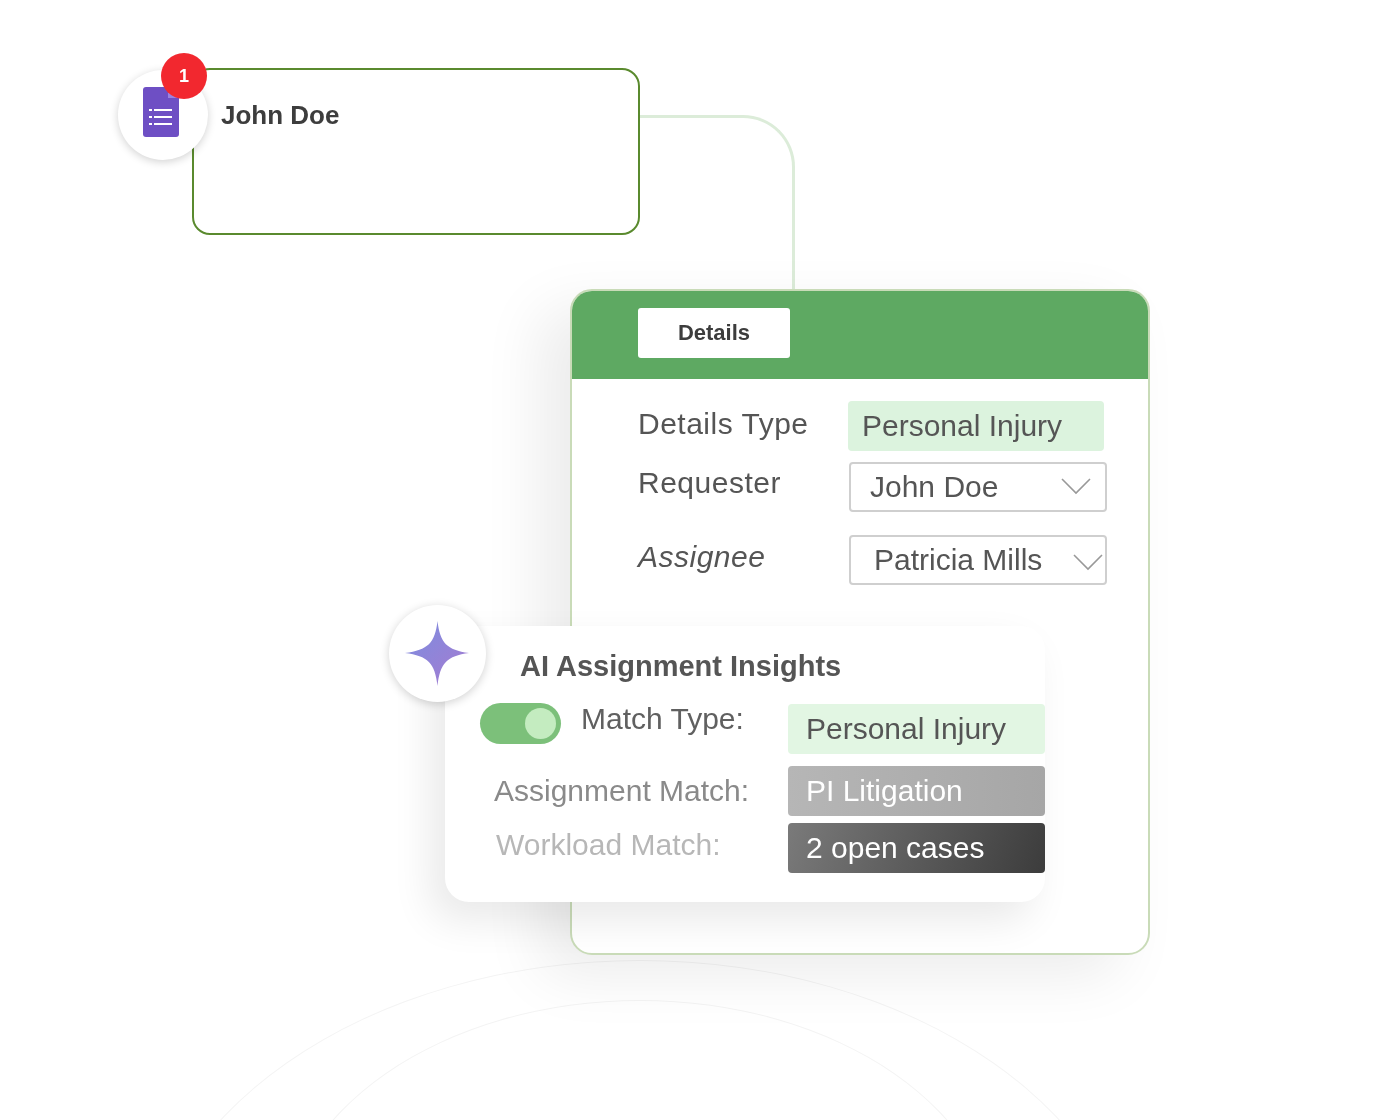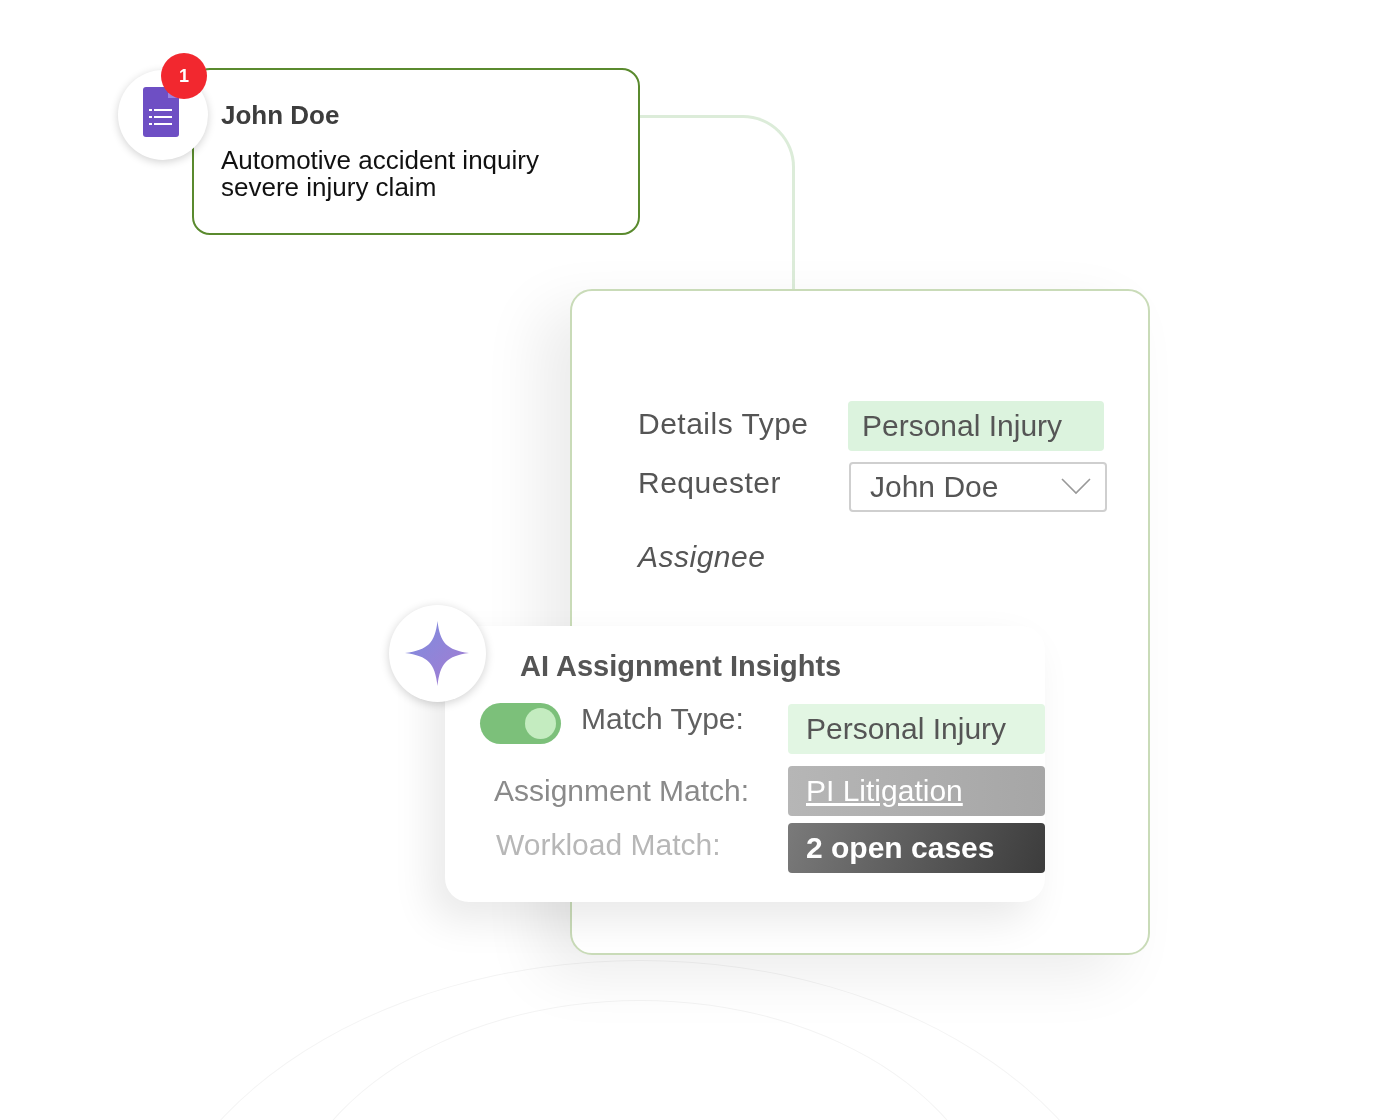--- a/index.html
+++ b/index.html
@@ -103,50 +103,58 @@
 </head>
 <body>
 
 <div class="bg-arc" style="left:140px; top:960px; width:1000px; height:700px;"></div>
 <div class="bg-arc" style="left:280px; top:1000px; width:720px; height:500px;"></div>
 
 <div class="connector"></div>
 
 <div class="intake-card">
   <div class="intake-name">John Doe</div>
-  <div class="intake-desc">Automotive accident inquiry severe injury claim</div>
 </div>
 
 <div class="form-icon-wrap">
   <div class="form-doc">
     <div class="form-doc-fold"></div>
     <div class="form-doc-dot" style="top:22px;"></div>
     <div class="form-doc-line" style="top:22px;"></div>
     <div class="form-doc-dot" style="top:29px;"></div>
     <div class="form-doc-line" style="top:29px;"></div>
     <div class="form-doc-dot" style="top:36px;"></div>
     <div class="form-doc-line" style="top:36px;"></div>
   </div>
 </div>
 <div class="badge">1</div>
 
 <div class="details-panel">
+  <div class="details-header">
+    <div class="details-tab">Details</div>
+  </div>
 
   <div class="field-label" style="left:66px; top:116px;">Details Type</div>
   <div class="field-pill" style="left:276px; top:110px; width:256px; height:50px;">Personal Injury</div>
 
   <div class="field-label" style="left:66px; top:175px;">Requester</div>
   <div class="field-select" style="left:277px; top:171px; width:258px; height:50px;">
     <span style="margin-left:19px;">John Doe</span>
     <svg class="chevron" viewBox="0 0 30 18">
         <polyline points="1,2 15,16 29,2" fill="none" stroke="#999" stroke-width="1.6"></polyline>
       </svg>
   </div>
 
   <div class="field-label" style="left:66px; top:249px;font-style:italic;">Assignee</div>
+  <div class="field-select" style="left:277px; top:244px; width:258px; height:50px;">
+    <span style="margin-left:23px;">Patricia Mills</span>
+    <svg class="chevron" viewBox="0 0 30 18" style="right:2px; top:16px;">
+        <polyline points="1,2 15,16 29,2" fill="none" stroke="#999" stroke-width="1.6"></polyline>
+      </svg>
+  </div>
 </div>
 
 <div class="ai-card"></div>
 
 <div class="sparkle-wrap">
   <svg width="97" height="97" viewBox="0 0 97 97">
     <defs>
       <linearGradient id="sg" x1="0" y1="0" x2="1" y2="1">
         <stop offset="0" stop-color="#7b8ee0"></stop>
         <stop offset="1" stop-color="#a77ad0"></stop>
@@ -159,16 +167,16 @@
 <div class="ai-title">AI Assignment Insights</div>
 
 <div class="toggle">
   <div class="toggle-knob"></div>
 </div>
 
 <div class="ai-label" style="left:581px; top:702px; color:#606060;">Match Type:</div>
 <div class="ai-pill" style="left:788px; top:704px; width:257px; height:50px; background:#e2f6e3; color:#555;">Personal Injury</div>
 
 <div class="ai-label" style="left:494px; top:774px; color:#8a8a8a;">Assignment Match:</div>
-<div class="ai-pill" style="left:788px; top:766px; width:257px; height:50px; background:linear-gradient(90deg,#b6b6b6,#a6a6a6); color:#fff;text-decoration:underline;">PI Litigation</div>
+<div class="ai-pill" style="left:788px; top:766px; width:257px; height:50px; background:linear-gradient(90deg,#b6b6b6,#a6a6a6); color:#fff;">PI Litigation</div>
 
 <div class="ai-label" style="left:496px; top:828px; color:#b7b7b7;">Workload Match:</div>
-<div class="ai-pill" style="left:788px; top:823px; width:257px; height:50px; background:linear-gradient(110deg,#7a7a7a,#3c3c3c); color:#fff;font-weight:bold;">2 open cases</div>
+<div class="ai-pill" style="left:788px; top:823px; width:257px; height:50px; background:linear-gradient(110deg,#7a7a7a,#3c3c3c); color:#fff;">2 open cases</div>
 
 </body></html>

